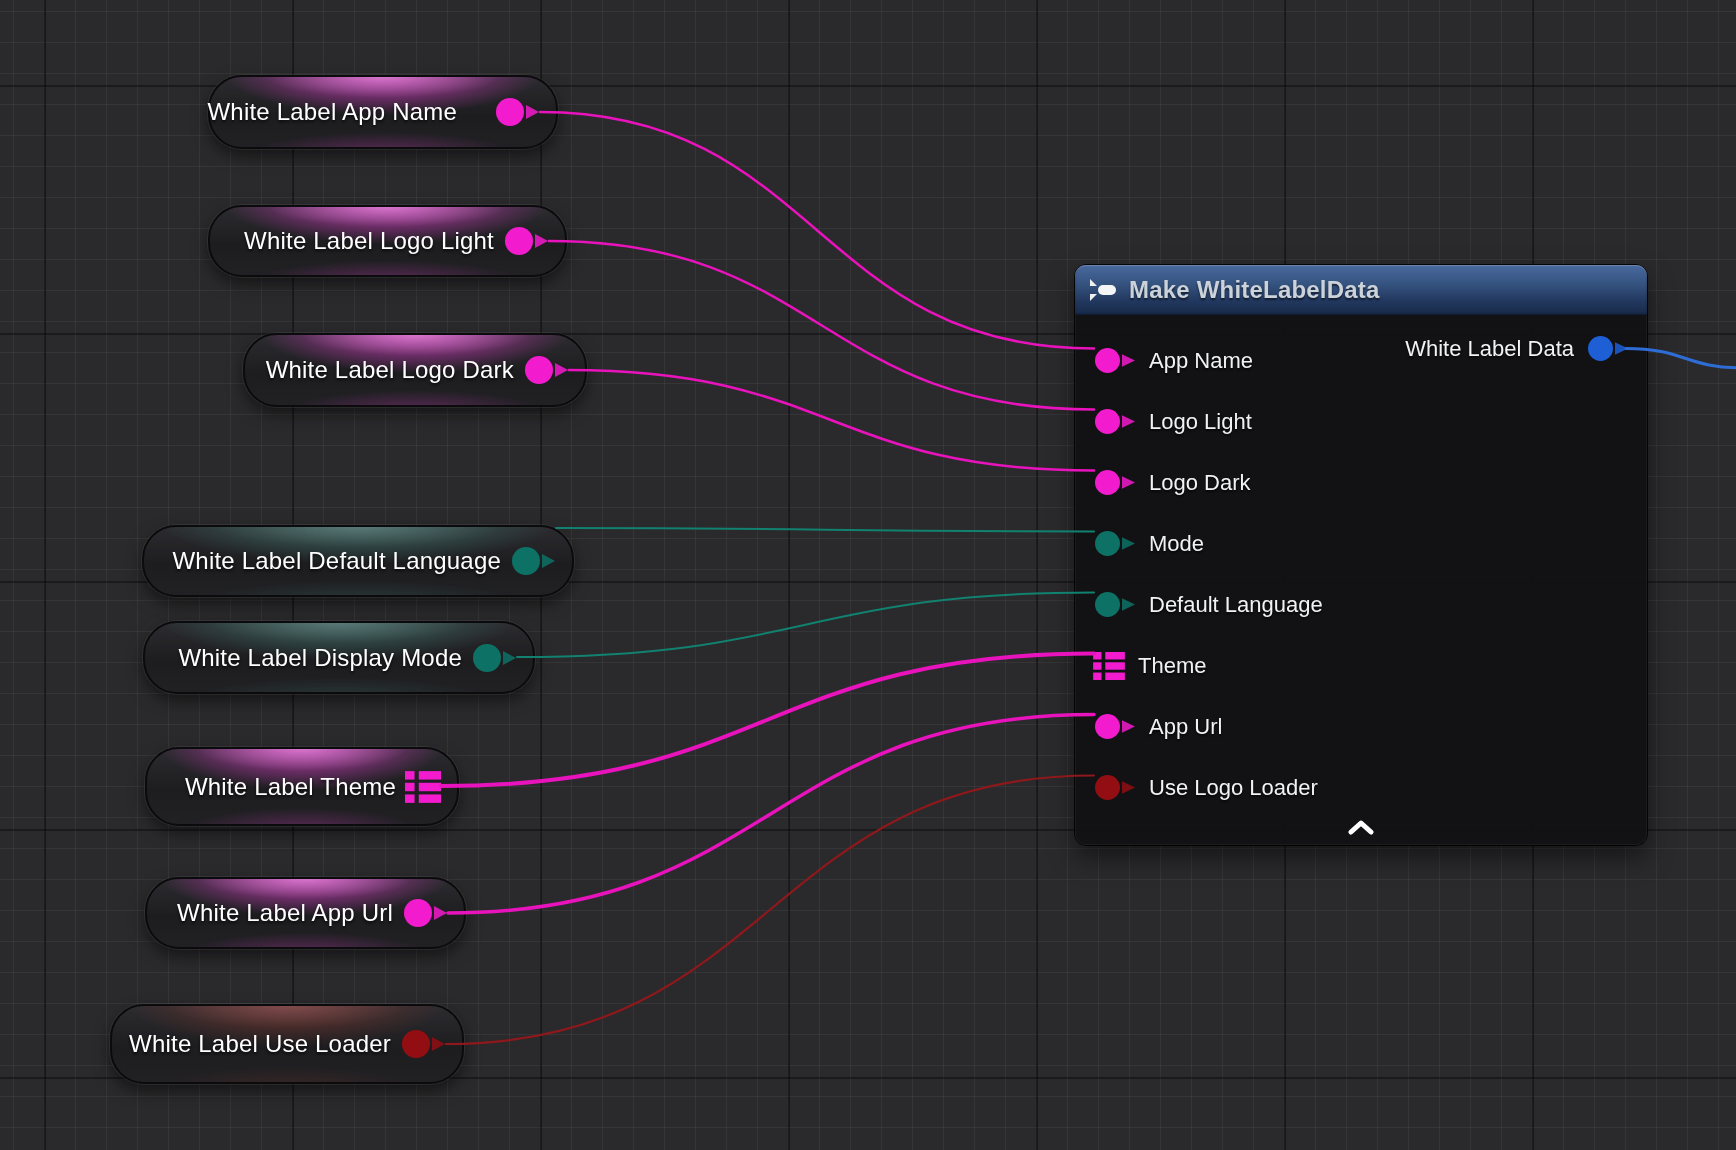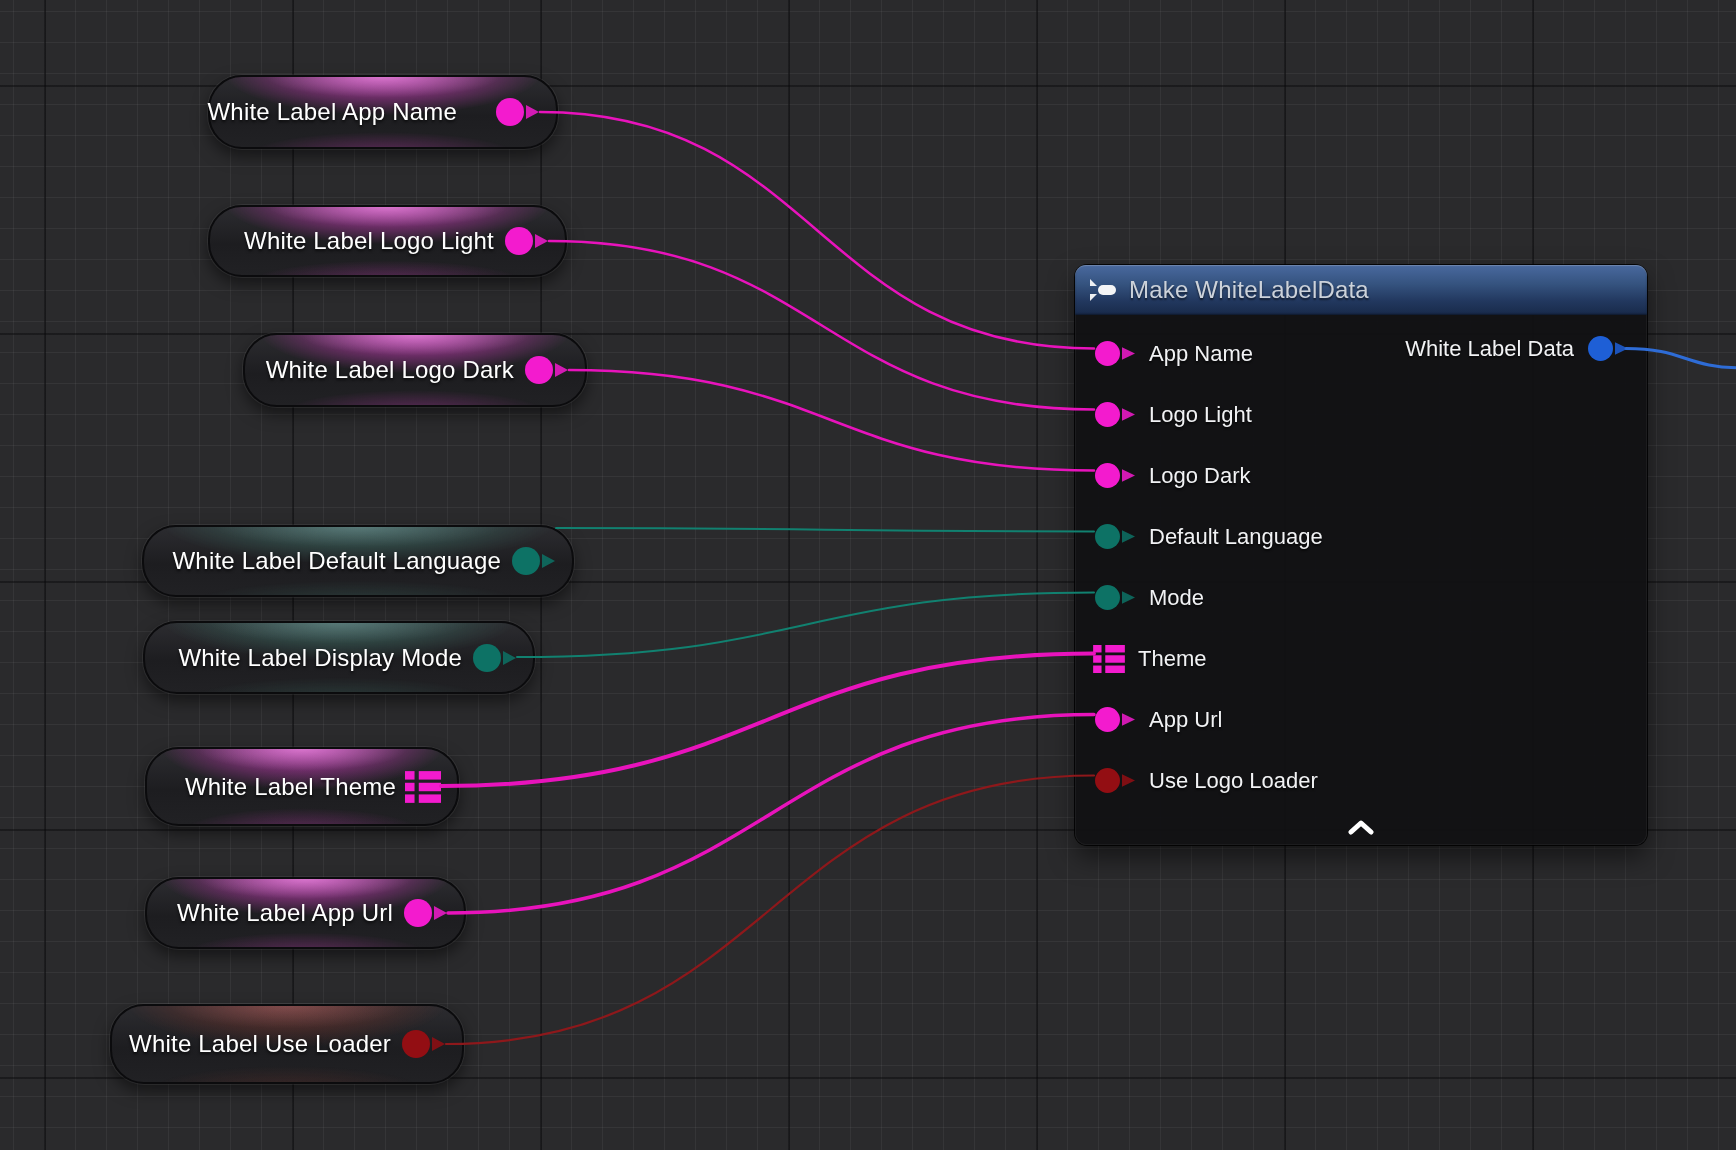--- a/index.html
+++ b/index.html
@@ -47,24 +47,24 @@
   .mn-header{
     position:absolute;left:0;top:0;right:0;height:50px;
     border-radius:11px 11px 0 0;
     display:flex;align-items:center;
     padding-left:13px;box-sizing:border-box;
     background:linear-gradient(180deg,#49699f 0%,#35537f 38%,#22385f 72%,#182a4a 100%);
     box-shadow:inset 0 1px 1px rgba(255,255,255,0.22),inset 0 -1px 2px rgba(0,0,0,0.45);
   }
   .mn-icon{display:flex;align-items:center;margin-right:11px;}
   .mn-title{
-    color:#ccd2da;font-size:24px;font-weight:normal;letter-spacing:.2px;white-space:nowrap;
+    color:#ccd2da;font-size:24px;font-weight:bold;letter-spacing:.2px;white-space:nowrap;
     text-shadow:0 2px 2px rgba(0,0,0,0.55);
   }
-  .mn-rows{position:absolute;left:0;top:50px;right:16px;padding-top:8px;text-align:center;}
+  .mn-rows{position:absolute;left:0;top:50px;right:16px;padding-top:15px;text-align:center;}
   .mn-row{
     display:flex;align-items:center;height:61px;
     padding-left:18px;box-sizing:border-box;
   }
   .mn-row .pin{display:flex;align-items:center;}
   .mn-row .rlabel{
     color:#f1f2f4;font-size:22px;margin-left:13px;white-space:nowrap;
     text-shadow:0 2px 2px rgba(0,0,0,0.6);
   }
   .mn-output{
@@ -219,30 +219,30 @@
           </span>
           <span class="rlabel">Logo Dark</span>
         </div>
         <div class="mn-row">
           <span class="pin">
             <svg width="43" height="31" viewBox="0 0 43 31">
     <circle cx="14.5" cy="15.5" r="12.5" fill="#0d7265"></circle>
     <path d="M29 9.25 L42 15.5 L29 21.75 Z" fill="#0d7265" opacity="0.85"></path>
   </svg>
           </span>
-          <span class="rlabel">Default Language</span>
+          <span class="rlabel">Mode</span>
         </div>
         <div class="mn-row">
           <span class="pin">
             <svg width="43" height="31" viewBox="0 0 43 31">
     <circle cx="14.5" cy="15.5" r="12.5" fill="#0d7265"></circle>
     <path d="M29 9.25 L42 15.5 L29 21.75 Z" fill="#0d7265" opacity="0.85"></path>
   </svg>
           </span>
-          <span class="rlabel">Mode</span>
+          <span class="rlabel">Default Language</span>
         </div>
         <div class="mn-row">
           <span class="pin">
             <svg width="32" height="28" viewBox="0 0 34 30">
               <g fill="#f31bce">
     <rect x="0" y="0" width="9" height="8"></rect>
                 <rect x="13" y="0" width="21" height="8"></rect>
     <rect x="0" y="11" width="9" height="8"></rect>
                 <rect x="13" y="11" width="21" height="8"></rect>
     <rect x="0" y="22" width="9" height="8"></rect>

